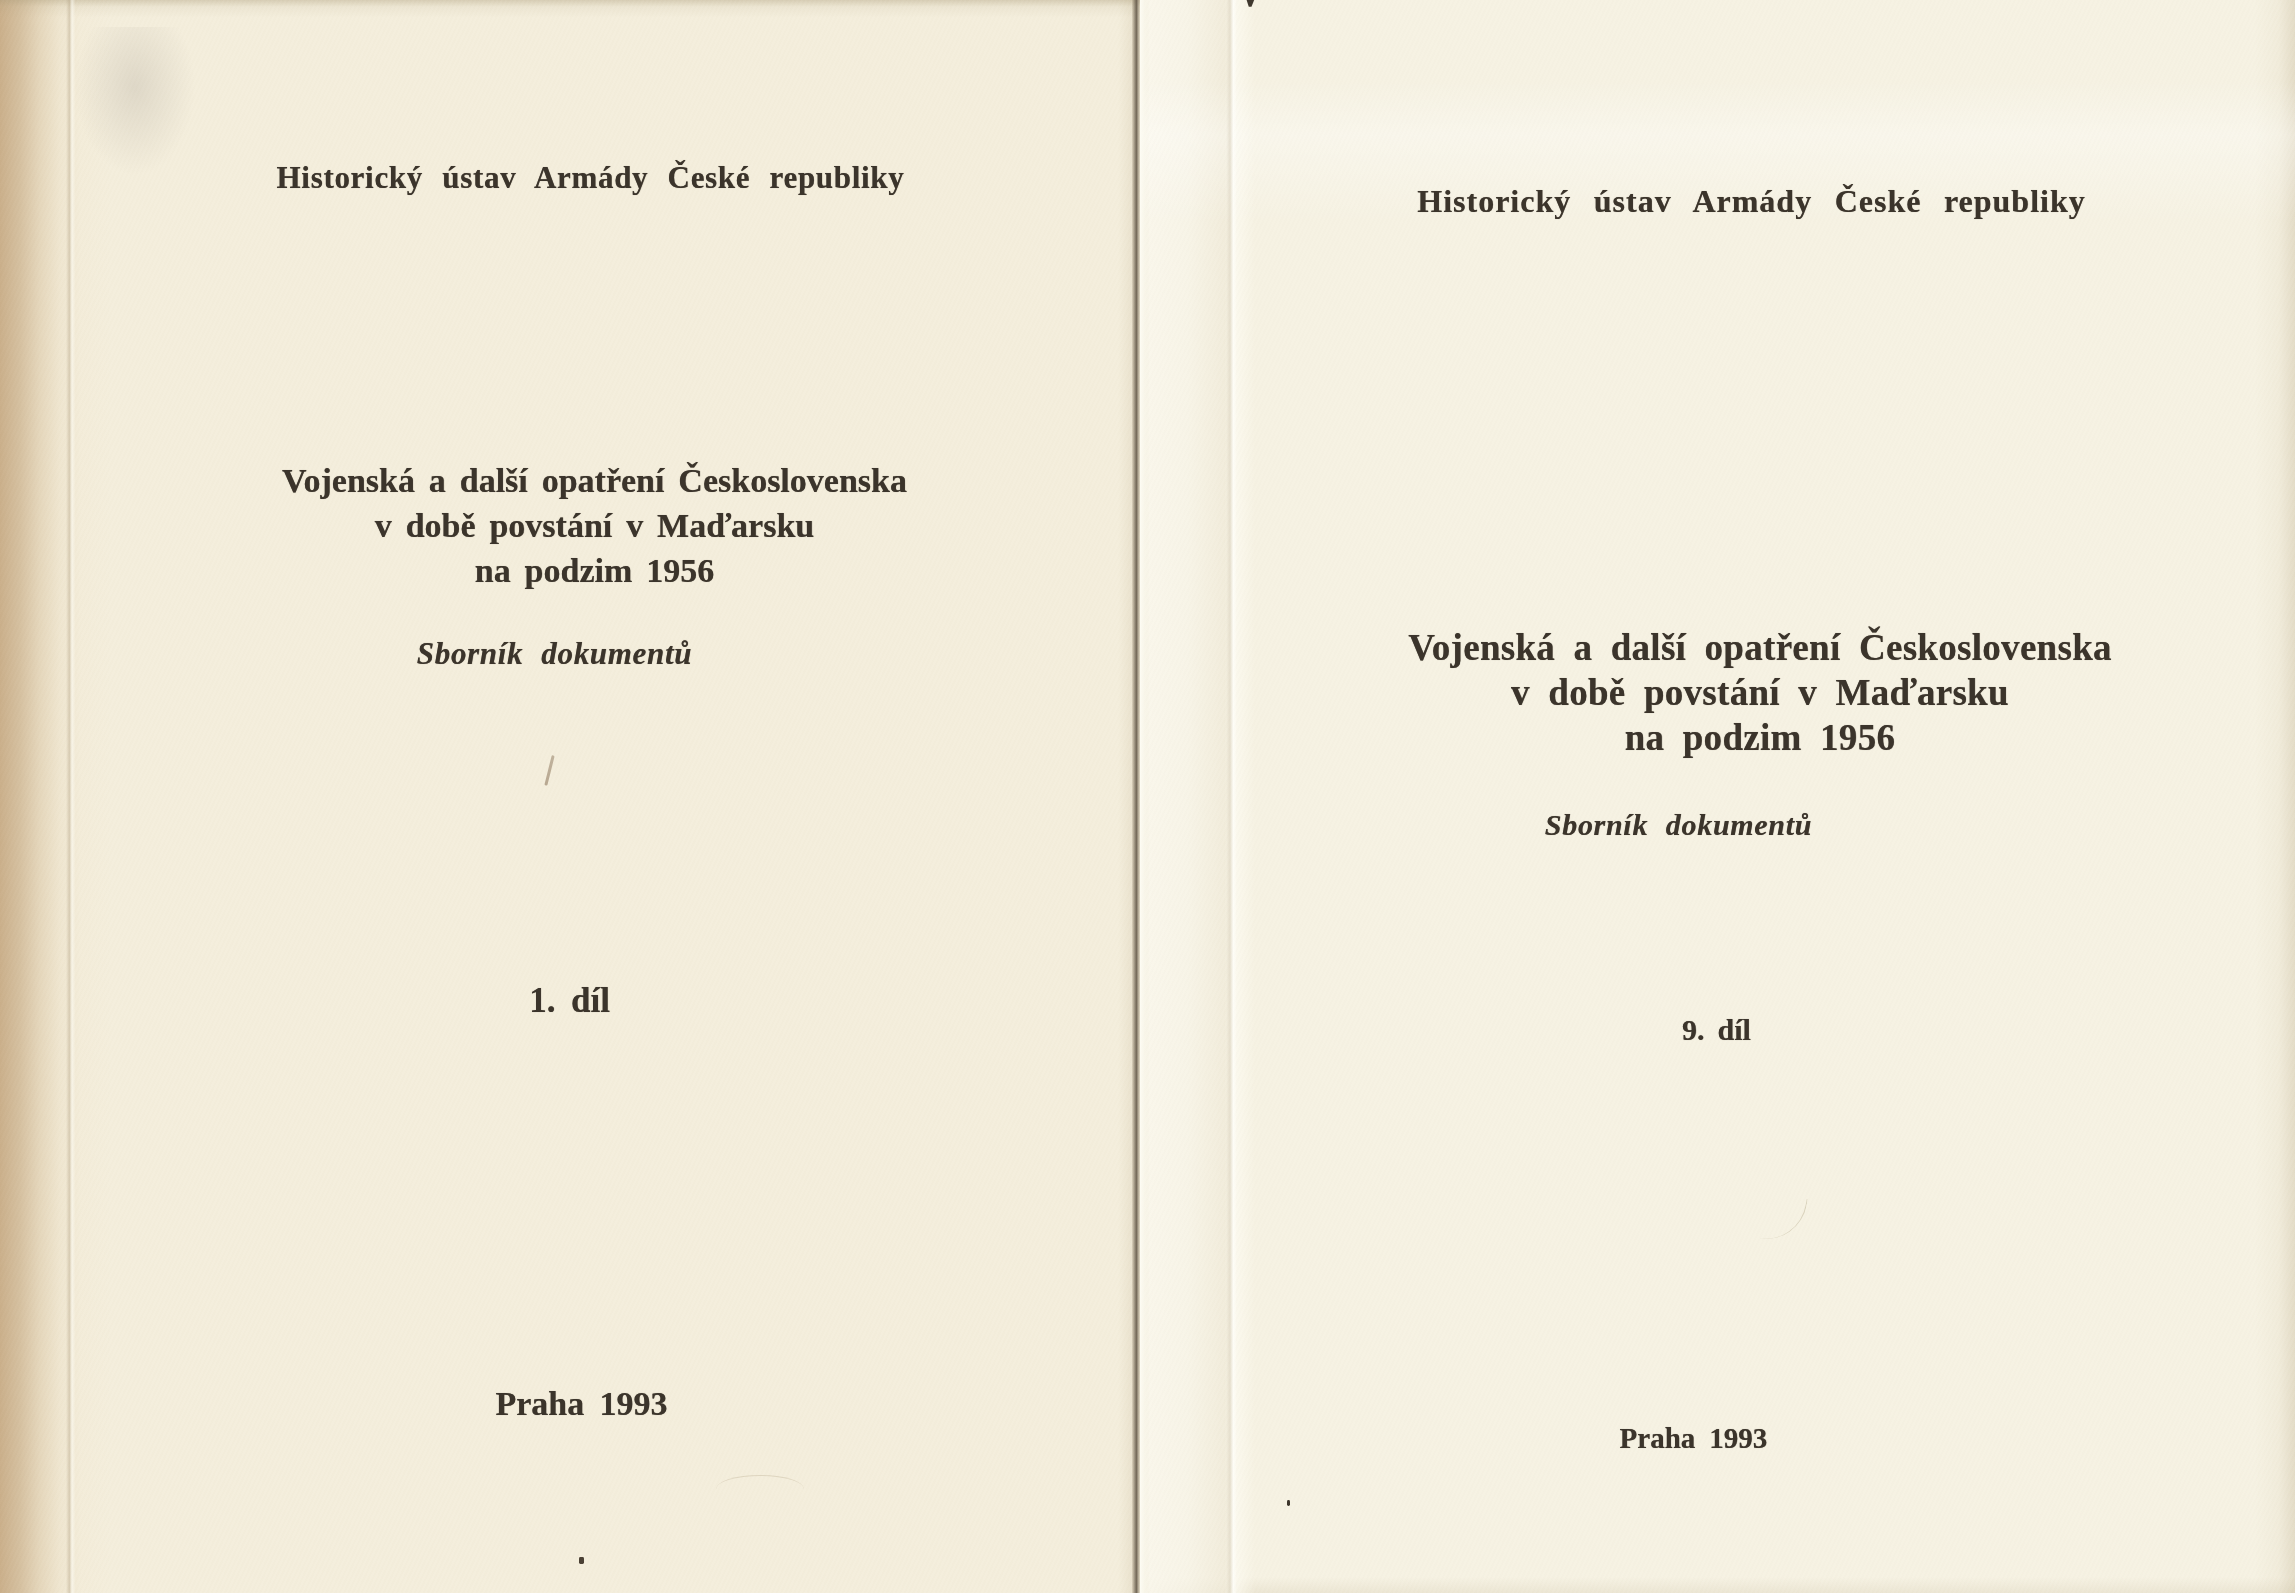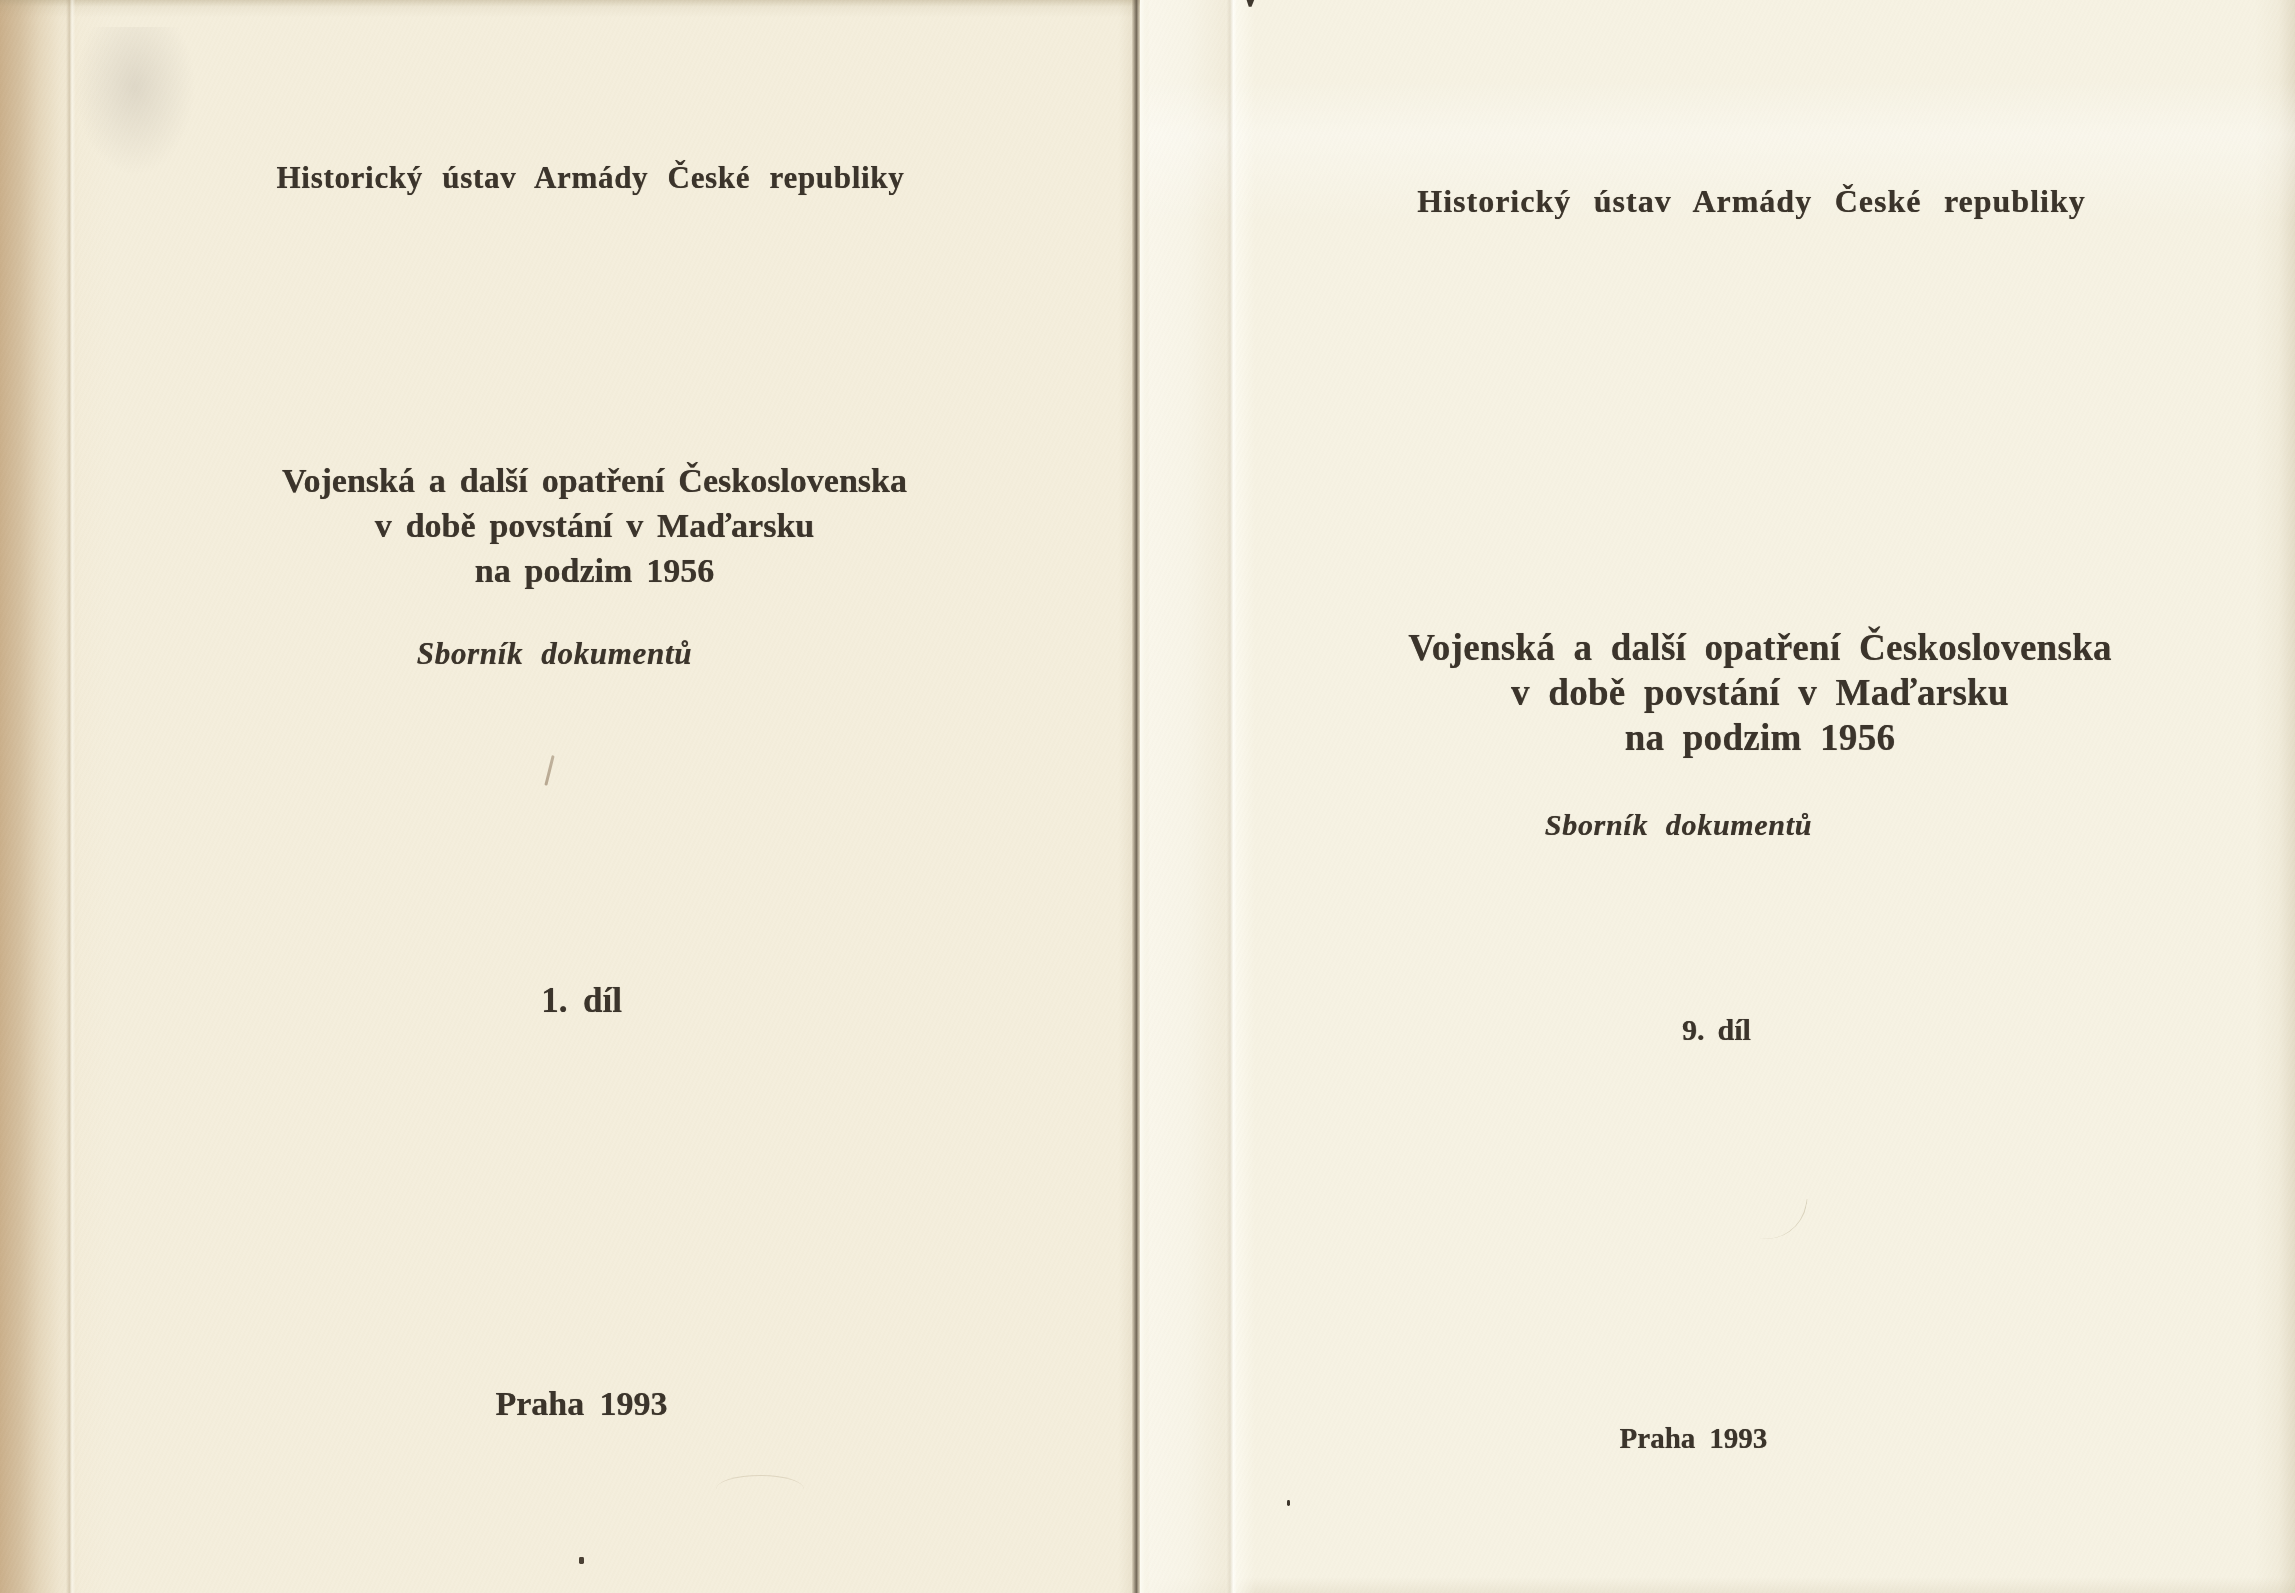--- a/index.html
+++ b/index.html
@@ -93,21 +93,21 @@
     text-align: center;
     color: var(--ink, #3b342b);
     font-weight: bold;
     text-shadow: 0 0 0.7px rgba(62,54,44,0.55), 0.3px 0.3px 0.3px rgba(62,54,44,0.25);
     white-space: nowrap;
   }
   
   .l-inst    { left: 253px;  top: 157px;  width: 675px; font-size: 31px; line-height: 41px; word-spacing: 10.8px; letter-spacing: 0.7px; }
   .l-title   { left: 257px;  top: 458px;  width: 675px; font-size: 34px; line-height: 45px; word-spacing: 5.4px;  }
   .l-sub     { left: 217px;  top: 633px;  width: 675px; font-size: 31px; line-height: 42px; font-style: italic; word-spacing: 9.5px; letter-spacing: 0.7px; }
-  .l-vol     { left: 244px;  top: 980px; width: 675px; font-size: 35px; line-height: 42px; word-spacing: 6.8px; }
+  .l-vol     { left: 232px;  top: 980px; width: 675px; font-size: 35px; line-height: 42px; word-spacing: 6.8px; }
   .l-imprint { left: 244px;  top: 1383px; width: 675px; font-size: 34px; line-height: 42px; word-spacing: 6.8px; }
   
   .r-inst    { left: 1414px; top: 180px;  width: 675px; font-size: 32px; line-height: 42px; word-spacing: 13.5px; letter-spacing: 1px; }
   .r-title   { left: 1355px; top: 625px;  width: 810px; font-size: 37px; line-height: 45px; word-spacing: 8.8px; letter-spacing: 0.3px; }
   .r-sub     { left: 1341px; top: 804px; width: 675px; font-size: 30px; line-height: 42px; font-style: italic; word-spacing: 9.5px; letter-spacing: 0.7px; }
   .r-vol     { left: 1379px; top: 1009px; width: 675px; font-size: 30px; line-height: 41px; word-spacing: 5.4px; }
   .r-imprint { left: 1356px; top: 1419px; width: 675px; font-size: 29px; line-height: 39px; word-spacing: 6.8px; }
   
   .slash-mark {
     position: absolute; left: 548px; top: 755px;

